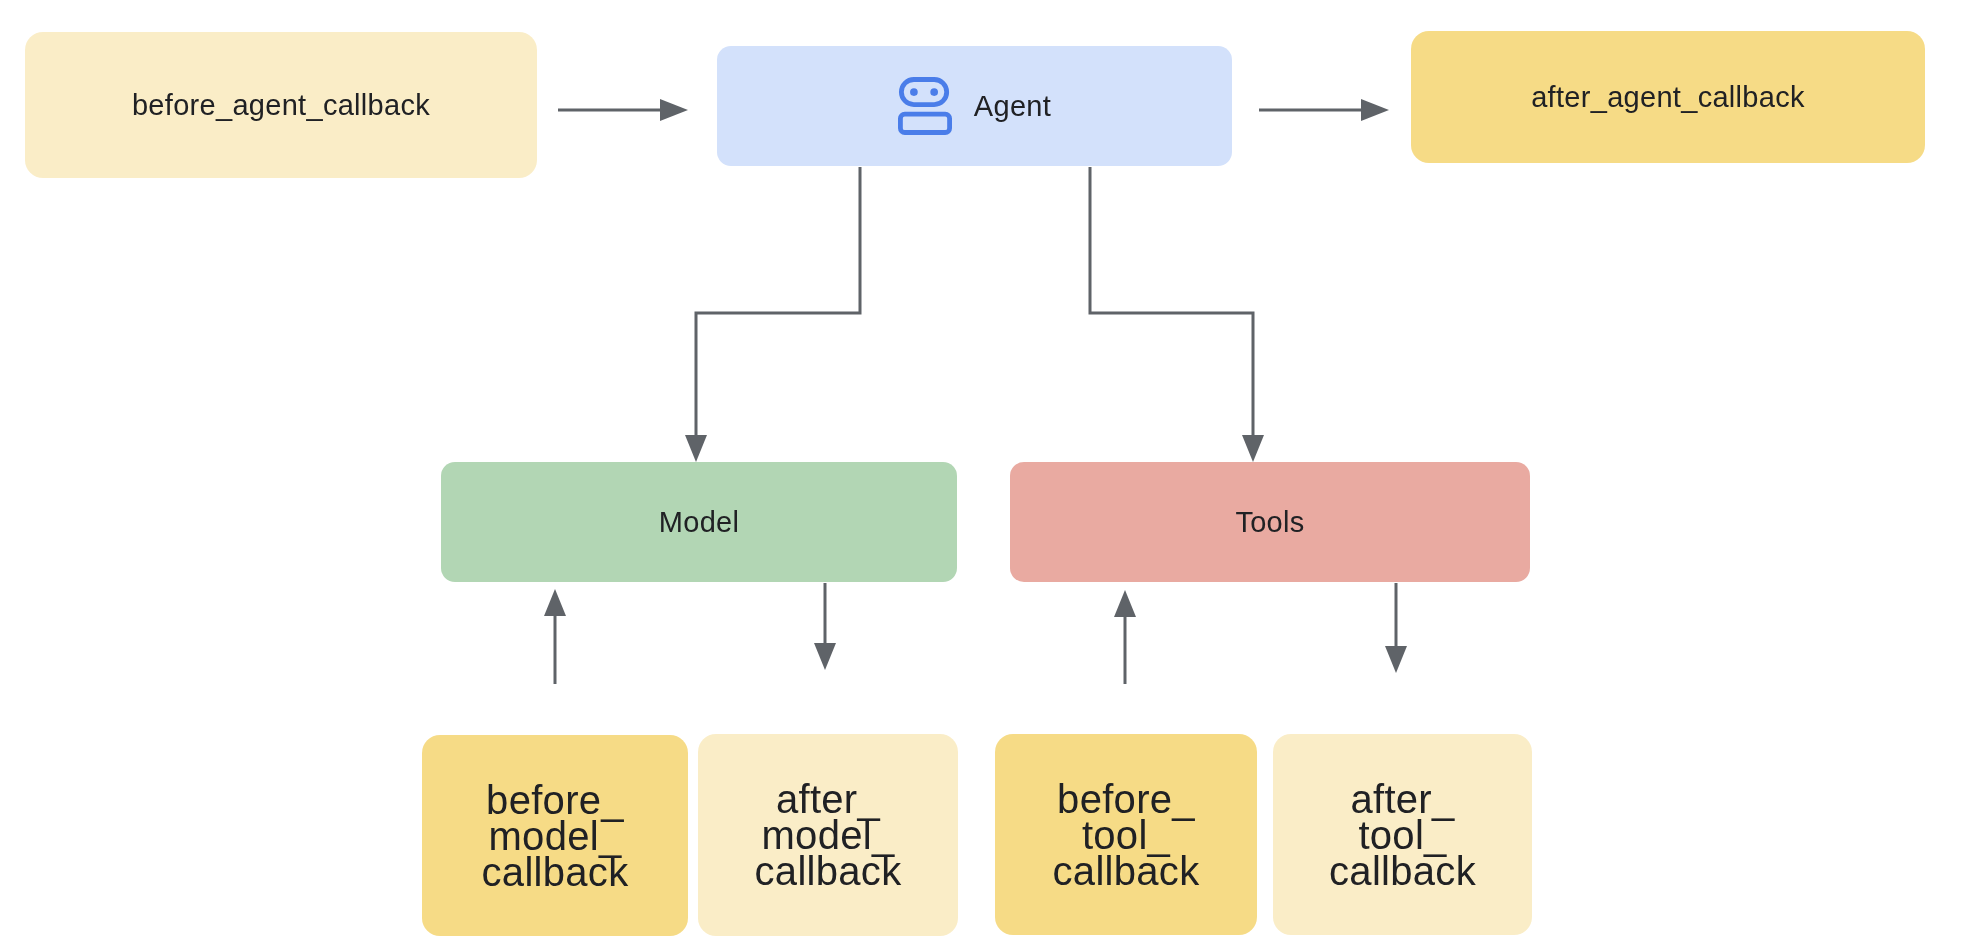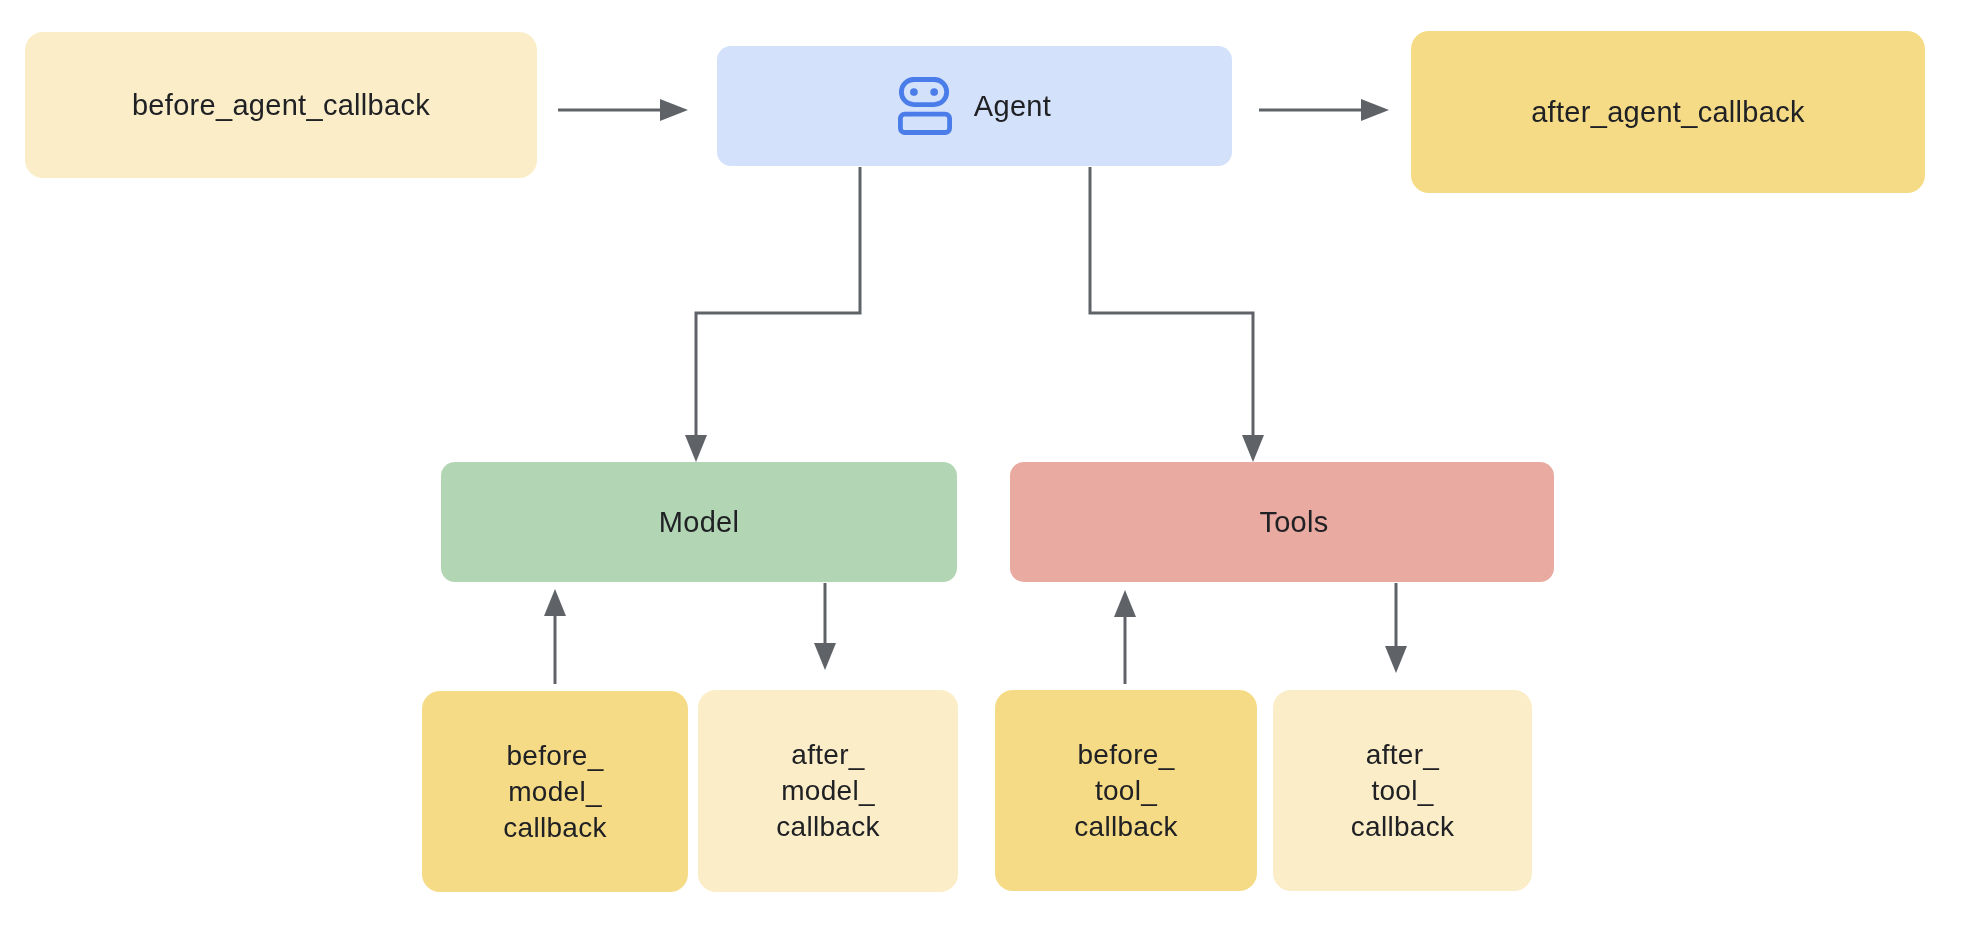--- a/index.html
+++ b/index.html
@@ -25,28 +25,29 @@
   .r18 { border-radius: 18px; }
   .r14 { border-radius: 14px; text-align: center; }
   .fill-light-yellow { background: #FAEDC7; }
   .fill-dark-yellow  { background: #F6DB86; }
   .fill-blue         { background: #D3E1FB; }
   .fill-green        { background: #B2D6B4; }
   .fill-salmon       { background: #E9AAA1; }
 
   .node-before-agent { left: 25px;  top: 32px;  width: 512px; height: 146px; }
   .node-agent        { left: 717px; top: 46px;  width: 515px; height: 120px; gap: 22px; }
-  .node-after-agent  { left: 1411px; top: 31px; width: 514px; height: 162px; }
+  .node-after-agent  { left: 1411px; top: 31px; width: 514px; height: 132px; }
   .node-model        { left: 441px; top: 462px; width: 516px; height: 120px; }
-  .node-tools        { left: 1010px; top: 462px; width: 520px; height: 120px; padding-left: 24px; }
+  .node-tools        { left: 1010px; top: 462px; width: 520px; height: 120px; }
 
   .node-small {
     flex-direction: column;
-    font-size: 28px;
+    font-size: 40px;
     line-height: 36px;
+    margin-top: 44px;
   }
   .node-before-model { left: 422px;  top: 691px; width: 266px; height: 201px; }
   .node-after-model  { left: 698px;  top: 690px; width: 260px; height: 202px; }
   .node-before-tool  { left: 995px;  top: 690px; width: 262px; height: 201px; }
   .node-after-tool   { left: 1273px; top: 690px; width: 259px; height: 201px; }
 
   .edges-svg { position: absolute; left: 0; top: 0; }
   .edge-line { stroke: #5F6368; stroke-width: 3; fill: none; }
   .edge-head { fill: #5F6368; stroke: none; }
 

